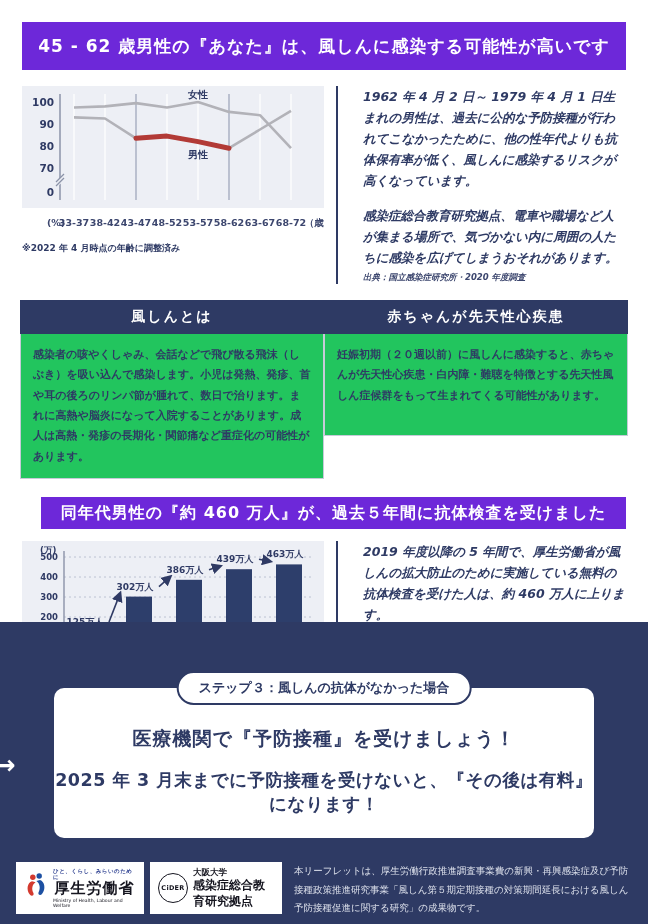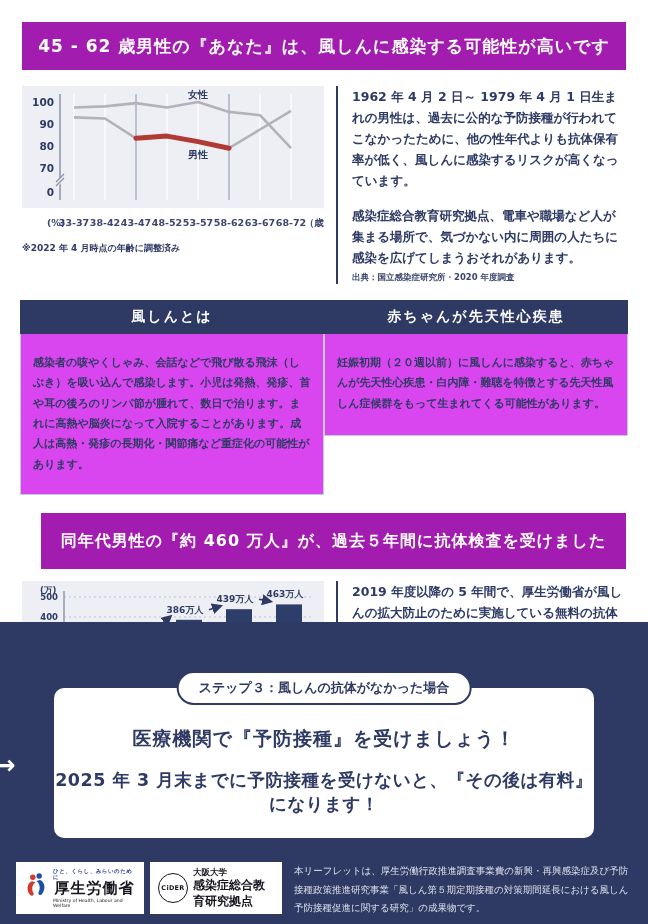--- a/index.html
+++ b/index.html
@@ -1,36 +1,36 @@
 <!DOCTYPE html>
 <html><head>
 <meta charset="utf-8">
 <style>
   * { margin:0; padding:0; box-sizing:border-box; }
   html,body { background:#ffffff; }
   body { font-family:"DejaVu Sans","Liberation Sans",sans-serif; color:#2e3a64; }
   .page { position:relative; width:648px; height:924px; background:#ffffff; overflow:hidden; }
 
-  .banner { margin:22px 22px 0; height:48px; background:#a21caf; display:flex; align-items:center; justify-content:center; }
-  .banner.second { margin-top:18px; height:56px;margin-left:41px; }
+  .banner { margin:22px 22px 0; height:48px; background:#6d28d9; display:flex; align-items:center; justify-content:center; }
+  .banner.second { margin-top:18px; height:32px;margin-left:41px; }
   .banner span { color:#ffffff; font-weight:bold; font-size:17px; letter-spacing:1px; }
   .banner.second span { font-size:16px; }
 
   .split { margin:16px 22px 0; display:flex; gap:12px; }
   .split .left { width:302px; flex:none; }
-  .split .right { flex:1; border-left:2.5px solid #2e3a64; padding-left:14px; }
+  .split .right { flex:1; border-left:2.5px solid #2e3a64; padding-left:25px;font-style:italic; }
   .split .right p { font-size:12.5px; font-weight:600; line-height:1.68; color:#2e3a64; }
   .split .right p + p { margin-top:14px; }
   .source { margin-top:4px; font-size:8.5px; font-weight:600; color:#3c466e; }
   .chart-note { margin-top:6px; font-size:9px; font-weight:600; color:#2e3a64; }
 
   .boxes { margin:16px 20px 0; display:flex; }
   .info-box { flex:1; }
   .info-box .hd { background:#2e3a64; color:#ffffff; text-align:center; font-size:14px; font-weight:bold; padding:8px 0; letter-spacing:2px; }
-  .info-box .bd { border:1.5px solid #c6cbd8; border-top:none; background:#d946ef; padding:19px 12px; font-size:11px; font-weight:600; line-height:1.85; min-height:102px; color:#2e3a64; }
+  .info-box .bd { border:1.5px solid #c6cbd8; border-top:none; background:#22c55e; padding:11px 12px; font-size:11px; font-weight:600; line-height:1.85; min-height:102px; color:#2e3a64; }
 
   .navy-section { position:absolute; left:0; right:0; top:622px; bottom:0; background:#2e3a64; }
   .edge-arrow { position:absolute; left:-6px; top:128px; color:#ffffff; font-size:26px; font-weight:bold; }
   .step-card { position:relative; width:540px; margin:66px auto 0; background:#ffffff; border-radius:10px; height:150px; }
   .step-badge { position:absolute; top:-17px; left:50%; transform:translateX(-50%); background:#ffffff; border:2px solid #2e3a64; border-radius:999px; padding:6px 20px; font-size:13px; font-weight:bold; color:#2e3a64; white-space:nowrap; }
   .step-line1 { padding-top:38px; text-align:center; font-size:19px; font-weight:bold; color:#2e3a64; letter-spacing:1px; }
   .step-line2 { margin-top:16px; text-align:center; font-size:17.5px; font-weight:bold; color:#2e3a64; letter-spacing:0.5px; }
 
   .footer { display:flex; align-items:flex-start; margin:24px 16px 0; gap:6px; }
   .logo-box { background:#ffffff; height:52px; display:flex; align-items:center; padding:4px 8px; gap:5px; }

